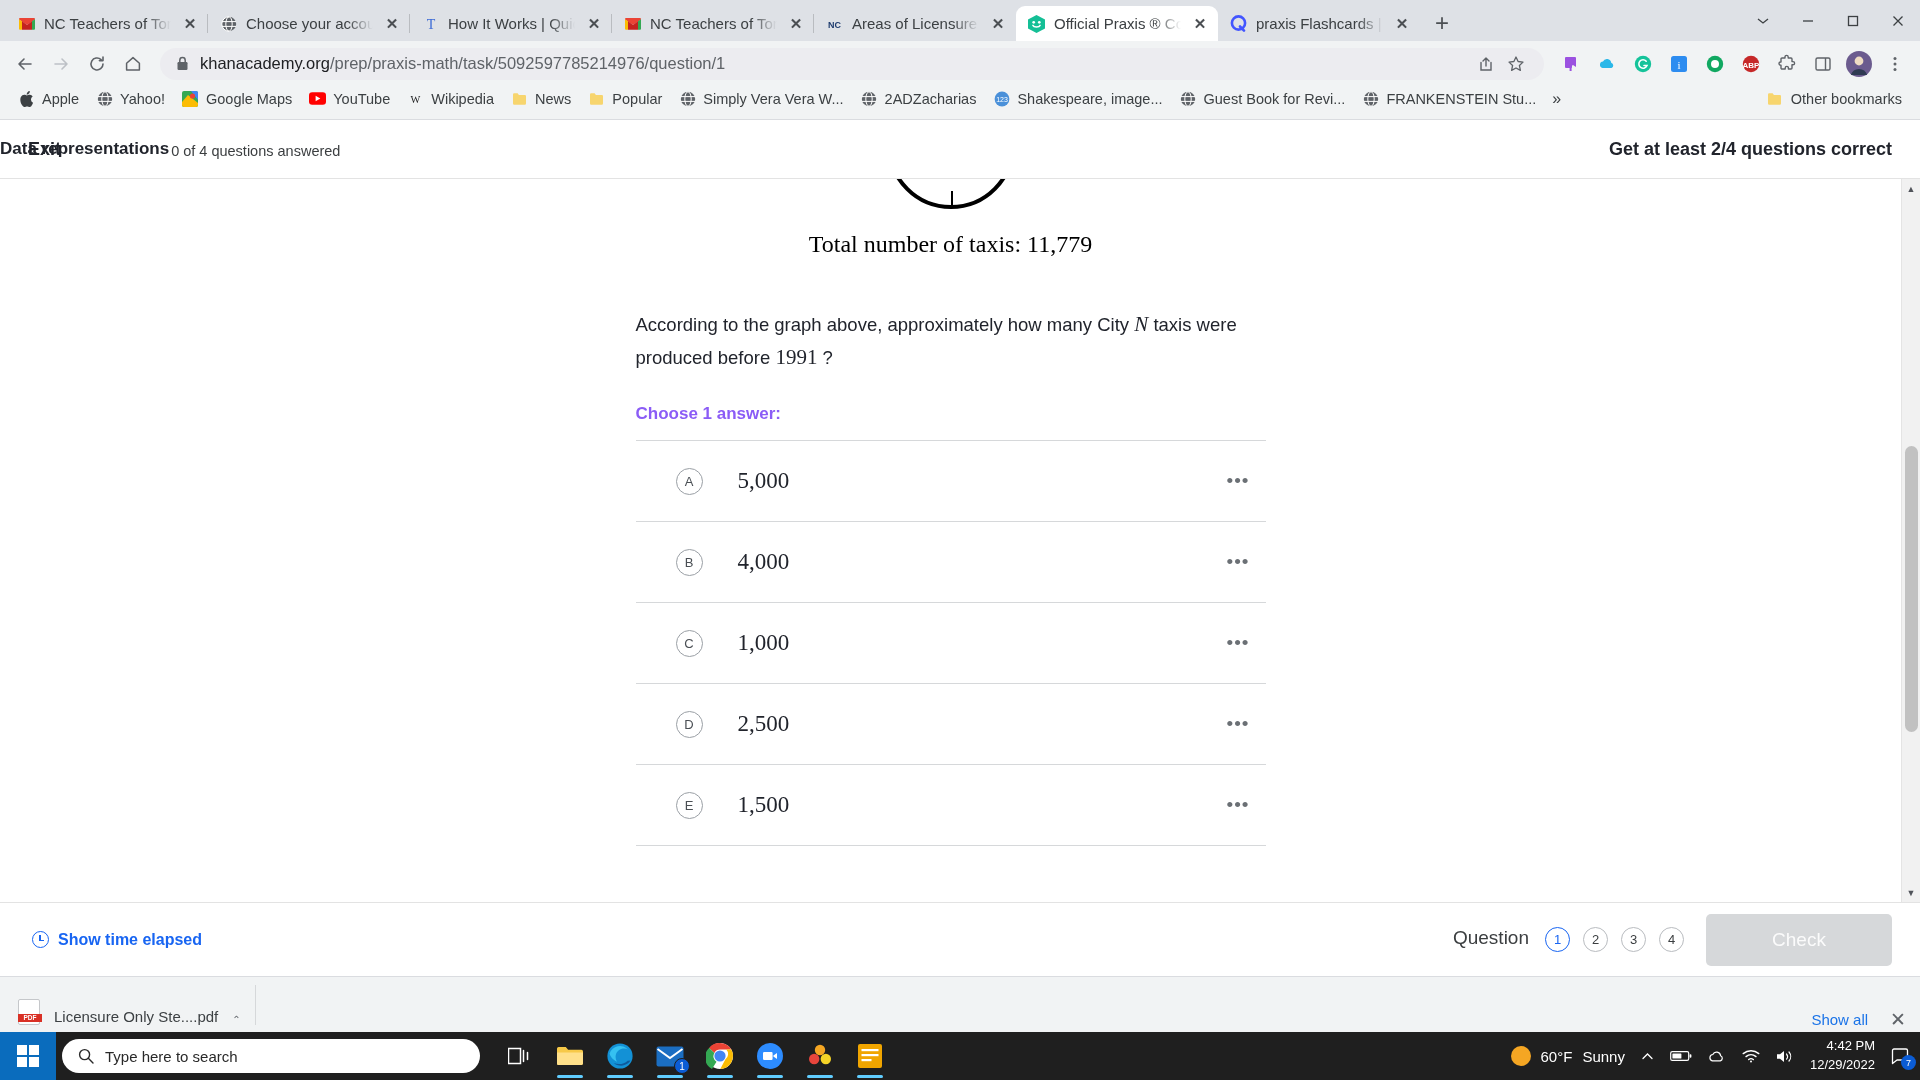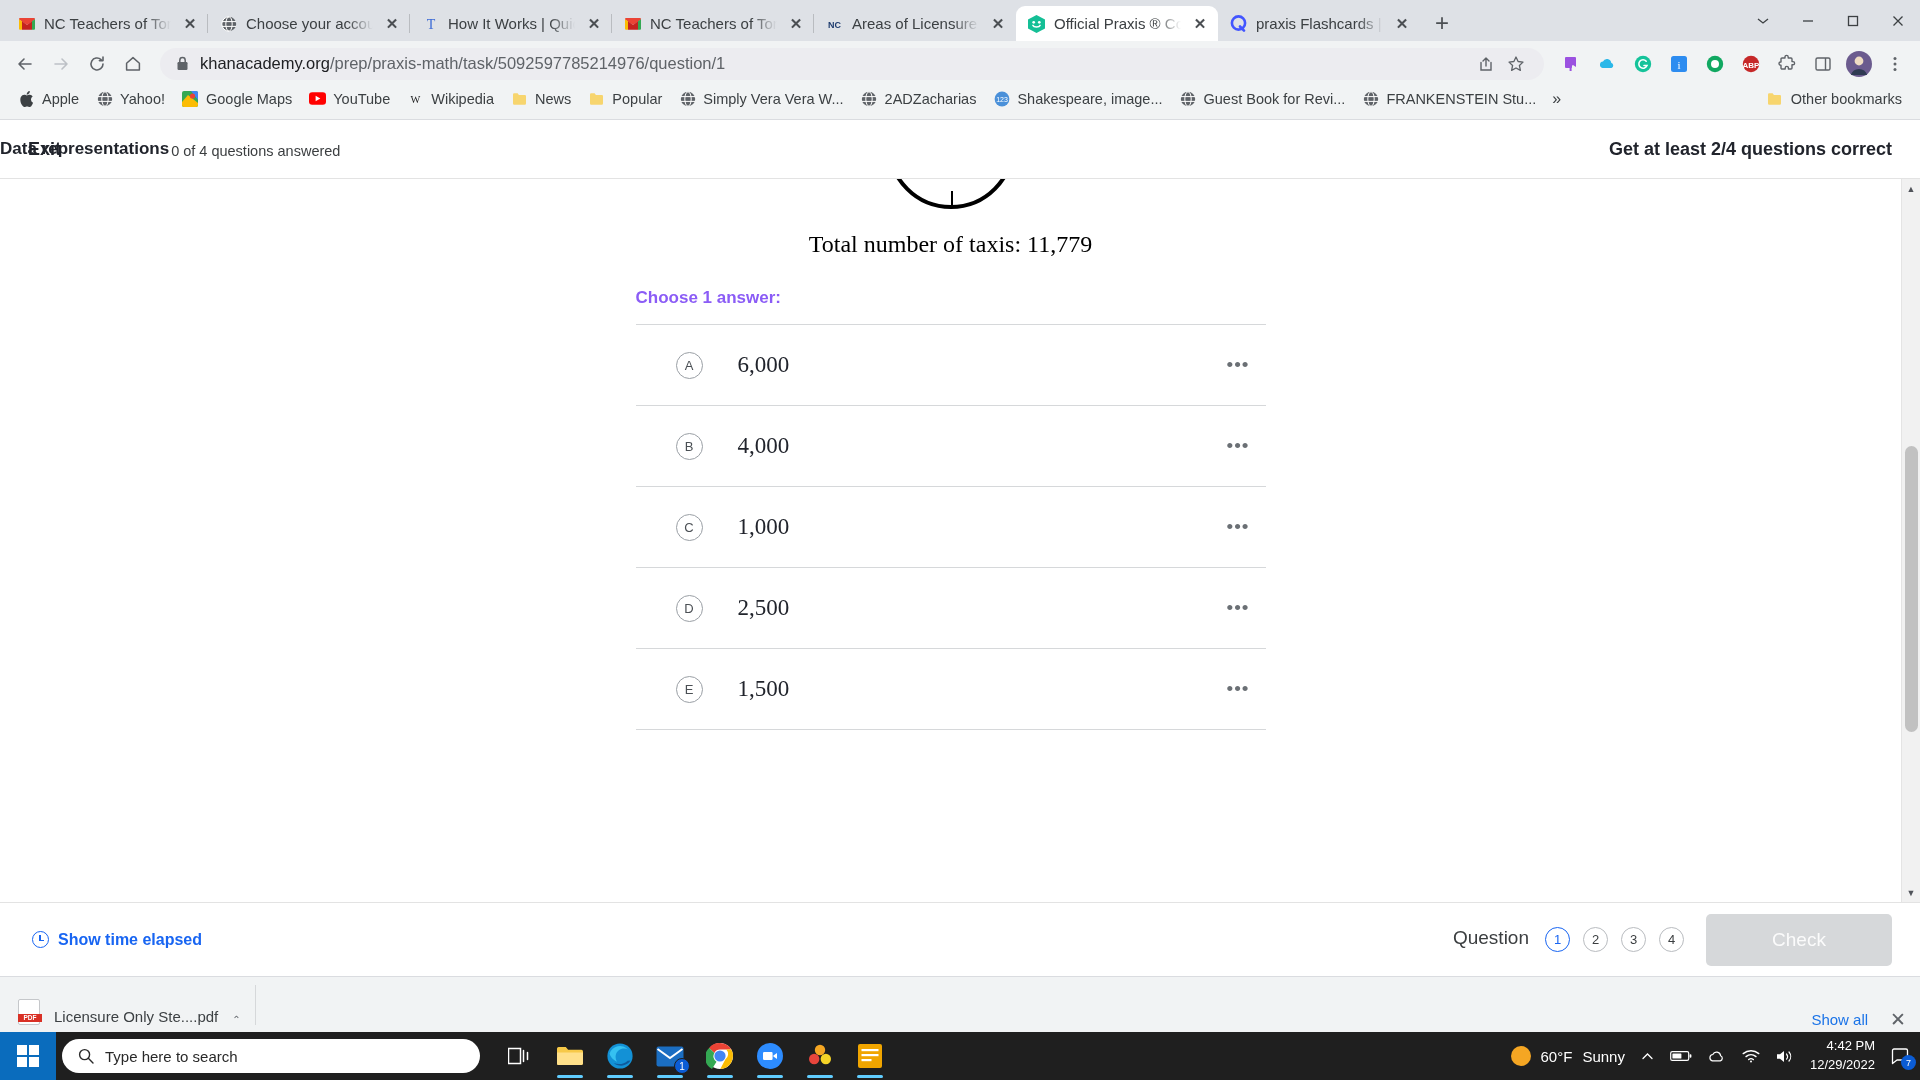--- a/index.html
+++ b/index.html
@@ -601,27 +601,30 @@
       <div class="ka-scrollarea">
         <div class="ka-content">
 
           <div class="pie-crop">
             <div class="pie-arc"></div>
             <div class="pie-tick"></div>
           </div>
 
           <div class="total-line">Total number of taxis: 11,779</div>
 
+          <div class="qtext">
+            <span>According to the graph above, approximately how many City </span><span class="mth">N</span><span> taxis were produced before </span><span class="num">1991</span><span> ?</span>
+          </div>
 
           <div class="choose">Choose 1 answer:</div>
 
           <div class="choices">
             <div class="choice">
               <span class="choice-letter">A</span>
-              <span class="choice-val">6,000</span>
+              <span class="choice-val">5,000</span>
               <span class="choice-more">•••</span>
             </div>
             <div class="choice">
               <span class="choice-letter">B</span>
               <span class="choice-val">4,000</span>
               <span class="choice-more">•••</span>
             </div>
             <div class="choice">
               <span class="choice-letter">C</span>
               <span class="choice-val">1,000</span>

